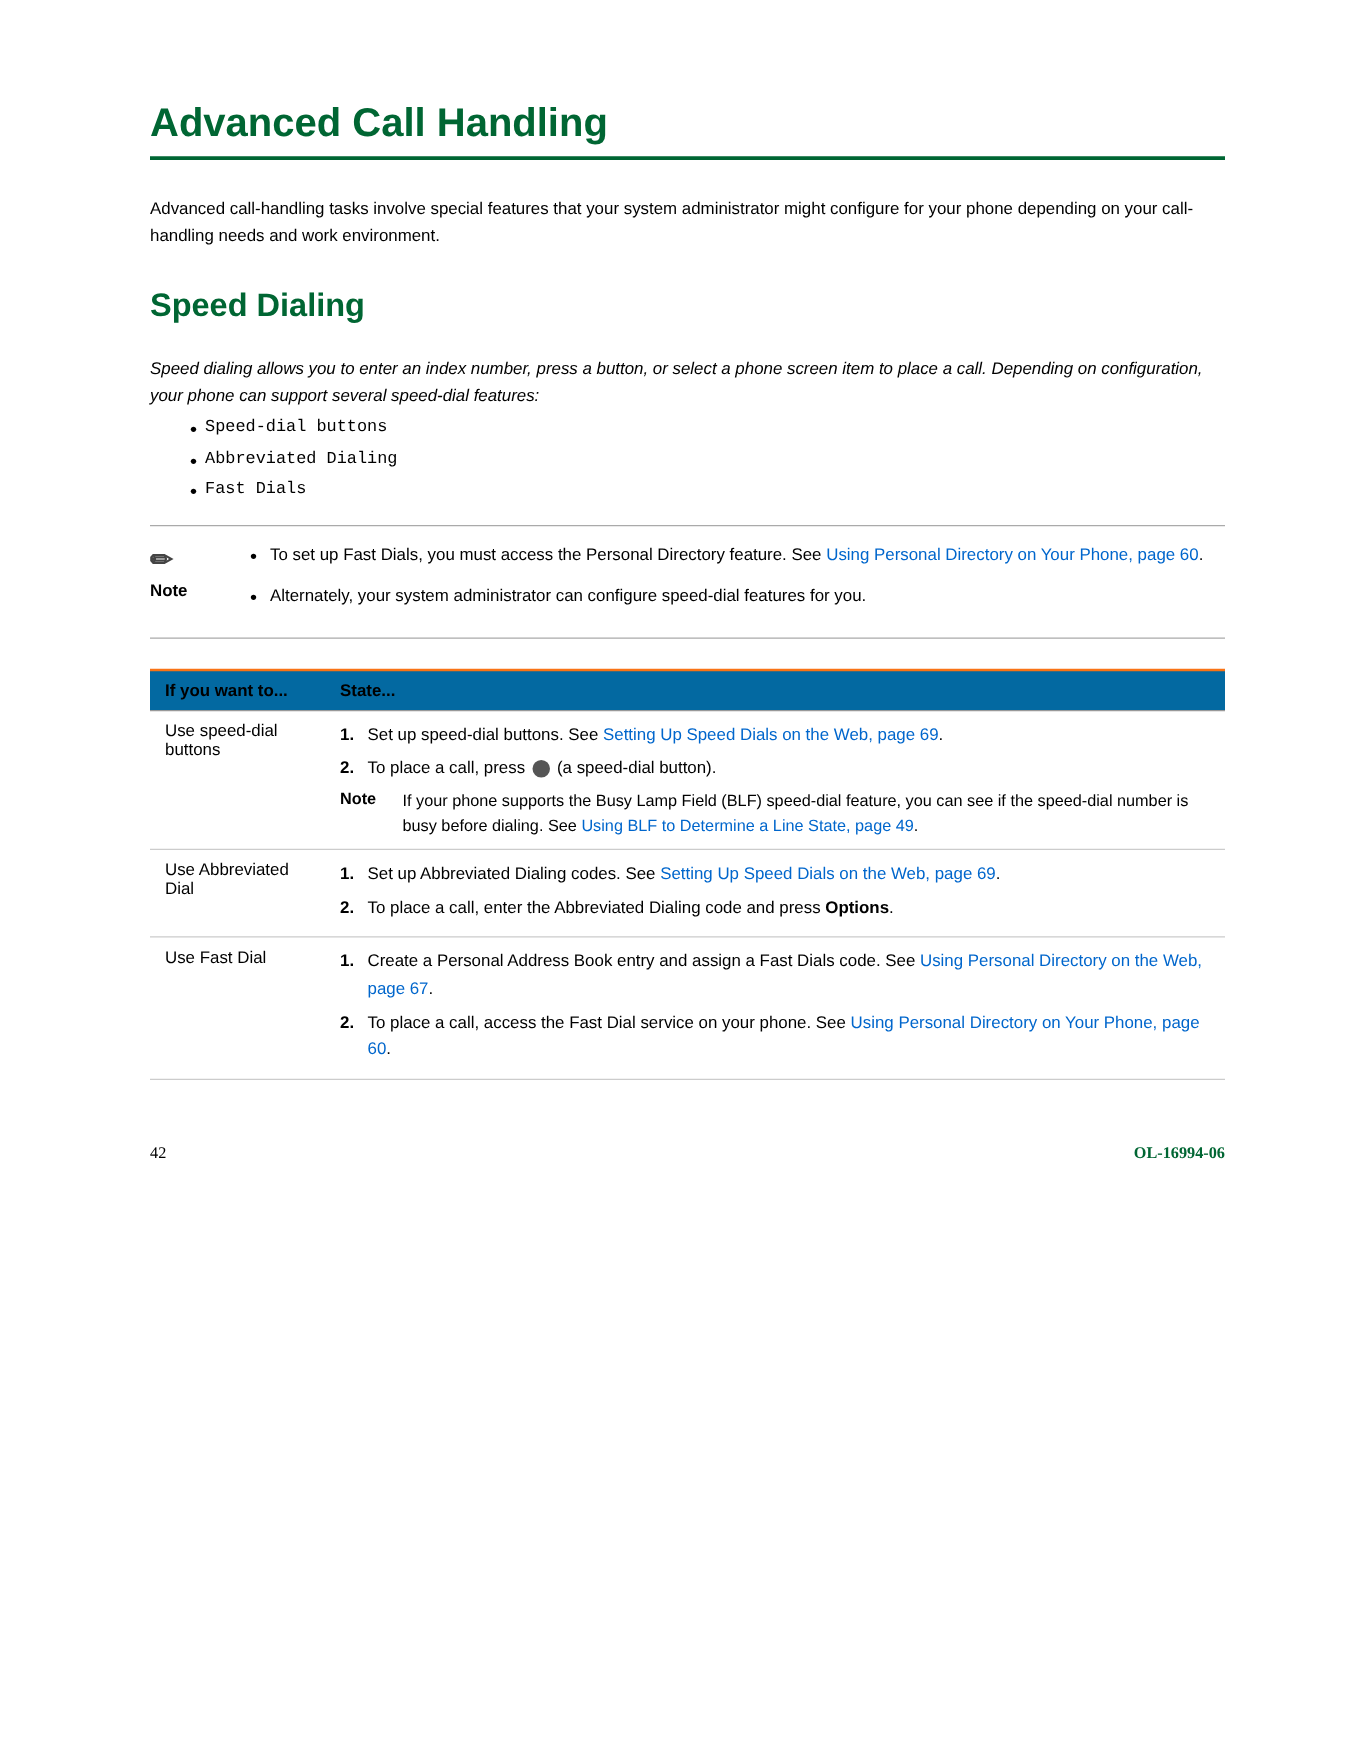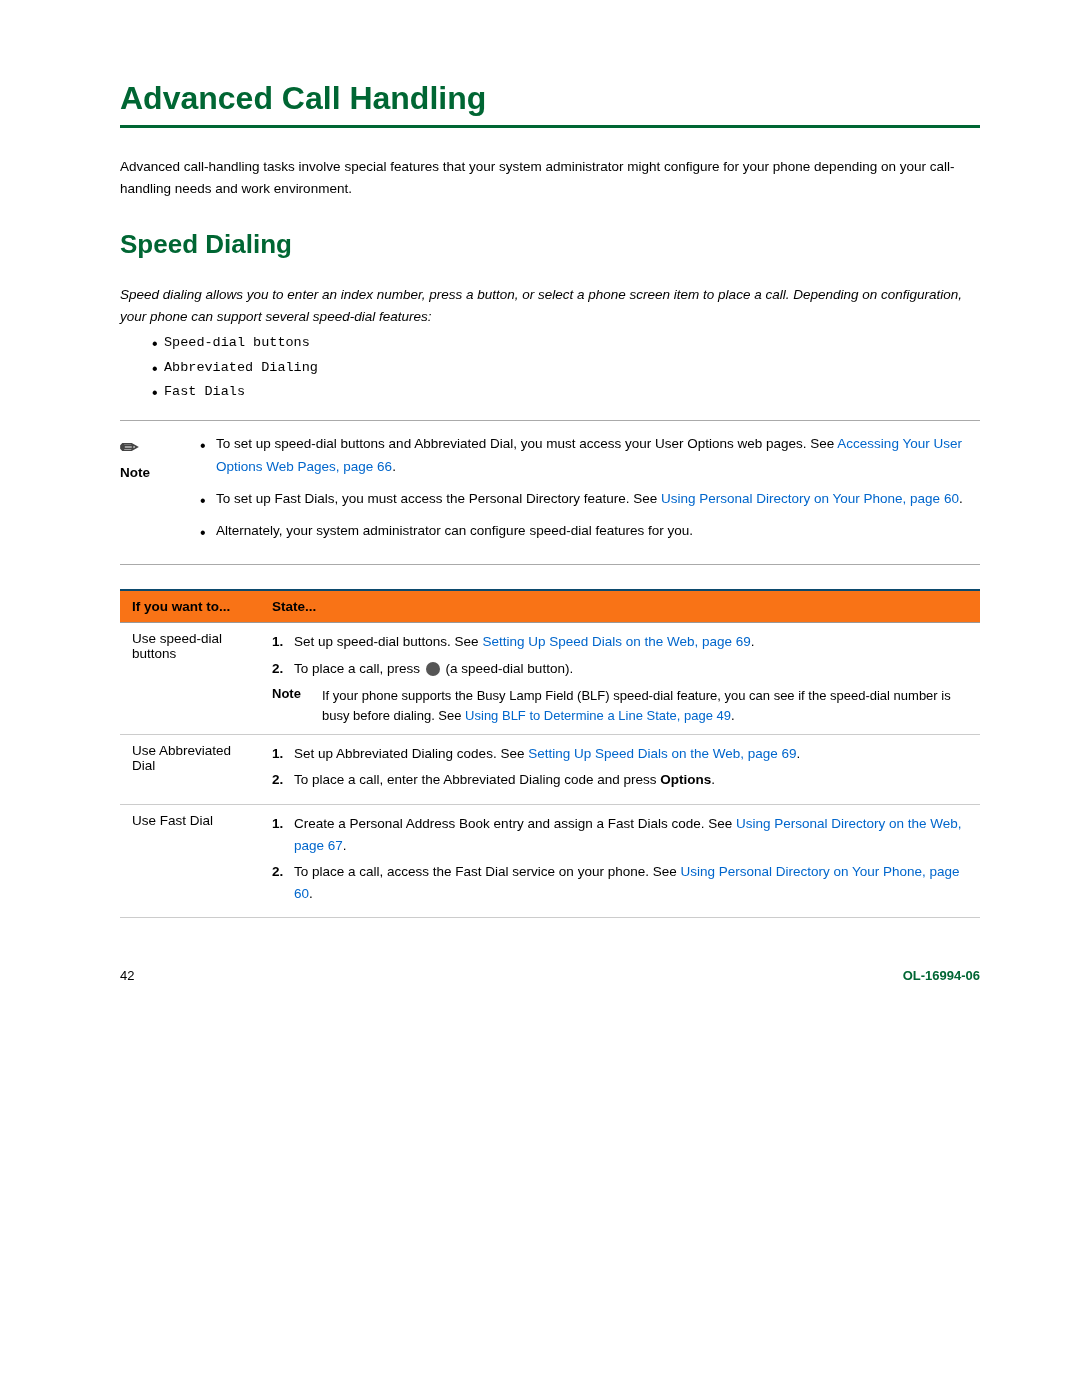--- a/index.html
+++ b/index.html
@@ -134,22 +134,22 @@
 
     
     .info-table {
       width: 100%;
       border-collapse: collapse;
       margin-bottom: 30px;
       font-size: 13.5px;
     }
 
     .info-table thead tr {
-      background: #f97316;
-      border-top: 2px solid #0c4a6e;
+      background: #0369a1;
+      border-top: 2px solid #f97316;
       border-bottom: 1px solid #999;
     }
 
     .info-table th {
       padding: 8px 12px;
       text-align: left;
       font-weight: bold;
       font-size: 13.5px;
       color: #000;
       border-bottom: 1px solid #999;
@@ -207,20 +207,21 @@
       flex: 1;
     }
 
     
     .page-footer {
       display: flex;
       justify-content: space-between;
       align-items: center;
       margin-top: 40px;
       padding-top: 10px;
+      font-family: Liberation Serif, serif;
     }
 
     .page-num {
       font-size: 13px;
       color: #000;
     }
 
     .doc-num {
       font-size: 13px;
       color: #006633;
@@ -257,23 +258,20 @@
 </ul>
 
 <div class="note-section">
   <div class="note-label-col">
     <span class="note-pencil">✏</span>
     <span><strong>Note</strong></span>
   </div>
   <div class="note-content-col">
     <ul class="note-bullet-list">
       <li>
-        <span>To set up speed-dial buttons and Abbreviated Dial, you must access your User Options web pages. See </span><a href="#">Accessing Your User Options Web Pages, page 66</a><span>.</span>
-      </li>
-      <li>
         <span>To set up Fast Dials, you must access the Personal Directory feature. See </span><a href="#">Using Personal Directory on Your Phone, page 60</a><span>.</span>
       </li>
       <li>
         <span>Alternately, your system administrator can configure speed-dial features for you.</span>
       </li>
     </ul>
   </div>
 </div>
 
 <table class="info-table">

